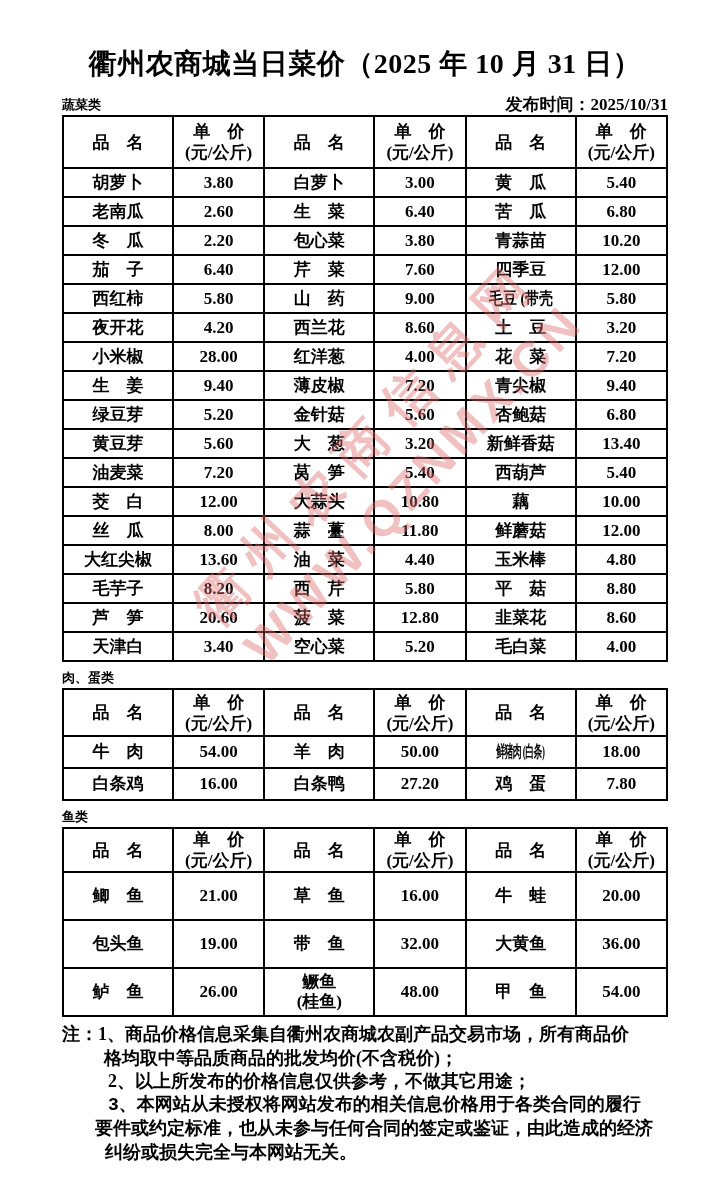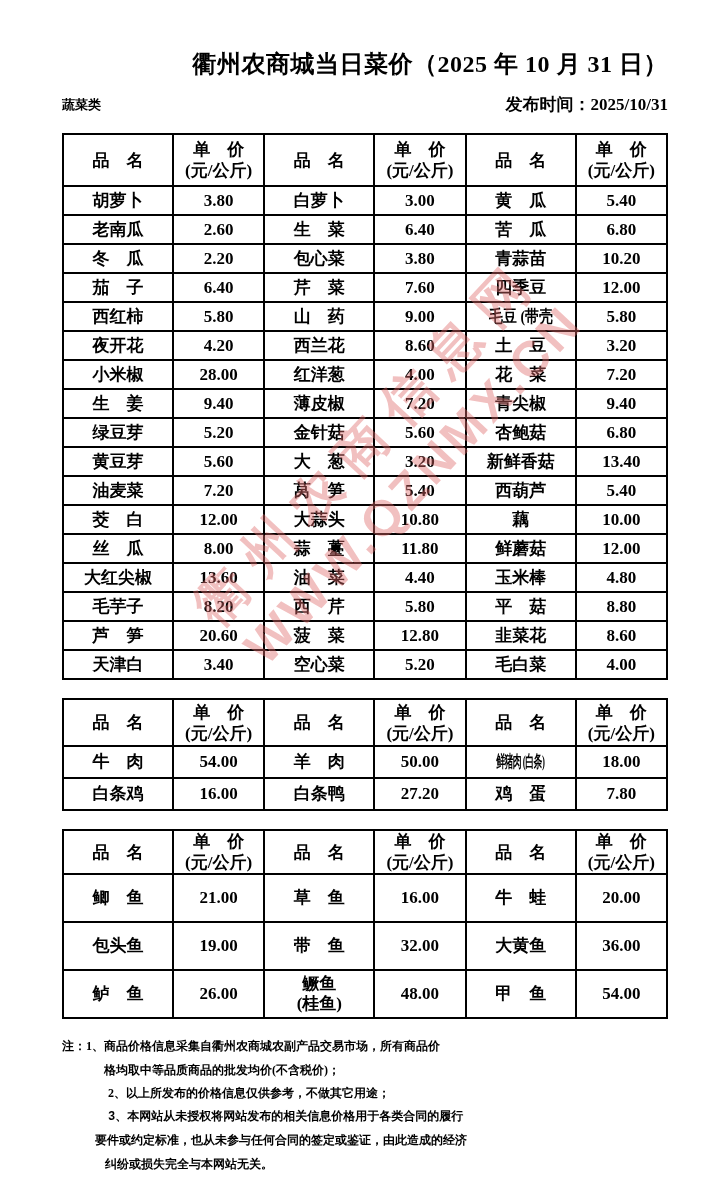--- a/index.html
+++ b/index.html
@@ -5,33 +5,33 @@
   html,body { margin:0; padding:0; }
   body {
     width:722px; height:1200px; background:#ffffff; overflow:hidden;
     position:relative; color:#000;
     font-family:"Liberation Serif","DejaVu Serif",serif;
     font-weight:bold;
   }
   .content { width:606px; margin-left:62px; position:relative; }
 
   .page-title {
-    margin:46px 0 0 0; text-align:right;
-    font-size:24px; line-height:36px; letter-spacing:0.5px;
+    margin:46px 0 0 0; text-align:center;
+    font-size:28px; line-height:36px; letter-spacing:0.5px;
     white-space:nowrap;
   }
   .subheader {
     margin-top:7px; display:flex; justify-content:space-between; align-items:flex-end;
     font-size:17px; line-height:21px;
   }
   .section-label { font-size:13px; line-height:21px; margin-top:5px; }
 
   table.price-table {
     border-collapse:collapse; table-layout:fixed; width:100%;
-    margin-top:18px;
+    margin-top:0;
   }
   table.price-table th, table.price-table td {
     border:2px solid #000; padding:0 2px; text-align:center; vertical-align:middle;
     font-size:17px; font-weight:bold; overflow:hidden;
   }
   col.c-name  { width:18.2%; }
   col.c-price { width:15.13%; }
 
   
   #veg-table th { height:50px; }
@@ -47,21 +47,21 @@
   td.name-c { white-space:pre-line; line-height:20px; }
   td.name-c .squeeze {
     display:inline-block; transform:scaleX(0.52); transform-origin:center;
     white-space:nowrap; letter-spacing:-1px;
   }
   td.name-c .squeeze-mild {
     display:inline-block; transform:scaleX(0.82); transform-origin:center;
     white-space:nowrap;
   }
 
-  .notes { margin-top:16px; font-size:12px; line-height:23.5px; }
+  .notes { margin-top:6px; font-size:18px; line-height:23.5px; }
   .notes .note-line { white-space:nowrap; }
 
   .watermark {
     position:absolute; left:20px; top:400px; width:740px;
     transform:rotate(-47deg); transform-origin:center;
     text-align:center; opacity:0.42; pointer-events:none; z-index:5;
   }
   .watermark .wm-cn  { font-size:52px; letter-spacing:16px; line-height:64px; white-space:nowrap; }
   .watermark .wm-url { font-size:50px; letter-spacing:4px; line-height:62px; white-space:nowrap;
                        font-family:"Liberation Sans","DejaVu Sans",sans-serif; }
@@ -239,20 +239,21 @@
           <td class="name-c">天津白</td>
           <td class="price-c">3.40</td>
           <td class="name-c">空心菜</td>
           <td class="price-c">5.20</td>
           <td class="name-c">毛白菜</td>
           <td class="price-c">4.00</td>
         </tr>
       </tbody>
     </table>
 
+  <div class="section-label">肉、蛋类</div>
 
   <table class="price-table" id="meat-table">
       <colgroup>
         <col class="c-name">
         <col class="c-price">
         <col class="c-name">
         <col class="c-price">
         <col class="c-name">
         <col class="c-price">
       </colgroup>
@@ -288,20 +289,21 @@
           <td class="name-c">白条鸡</td>
           <td class="price-c">16.00</td>
           <td class="name-c">白条鸭</td>
           <td class="price-c">27.20</td>
           <td class="name-c">鸡　蛋</td>
           <td class="price-c">7.80</td>
         </tr>
       </tbody>
     </table>
 
+  <div class="section-label">鱼类</div>
 
   <table class="price-table" id="fish-table">
       <colgroup>
         <col class="c-name">
         <col class="c-price">
         <col class="c-name">
         <col class="c-price">
         <col class="c-name">
         <col class="c-price">
       </colgroup>

